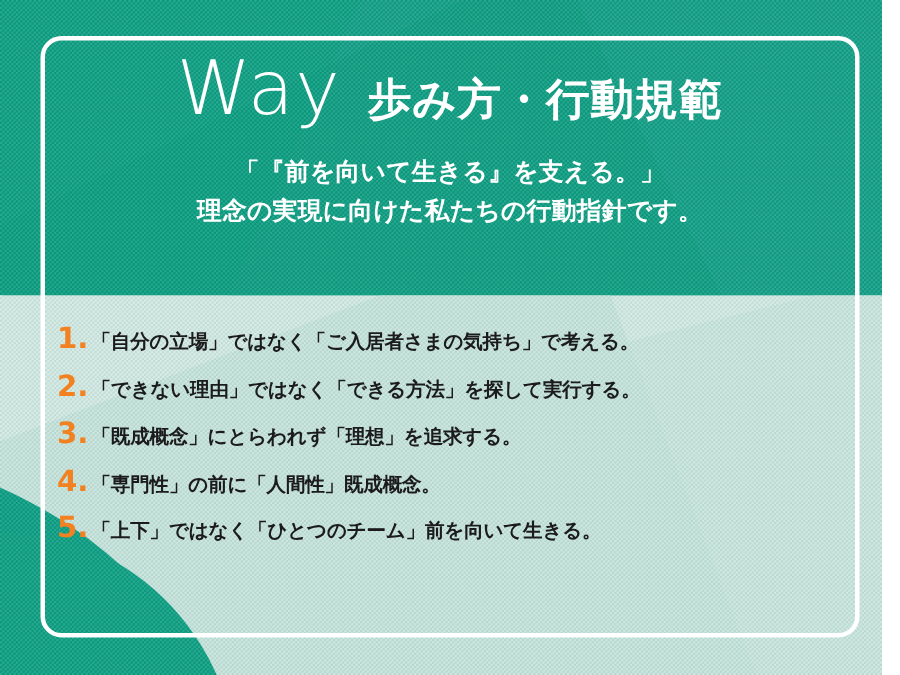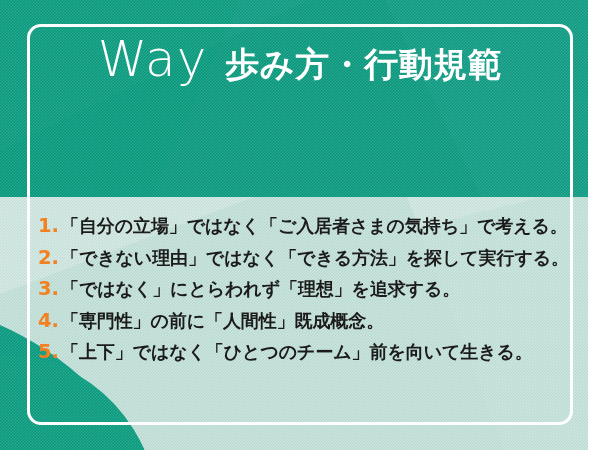--- a/index.html
+++ b/index.html
@@ -184,21 +184,21 @@
   }
   .title-en {
     color: #ffffff;
     font-size: 50px;
     font-weight: 300;
     letter-spacing: 1px;
     font-family: "DejaVu Sans", "Liberation Sans", sans-serif;
   }
   .title-ja {
     color: #ffffff;
-    font-size: 34px;
+    font-size: 29px;
     font-weight: 700;
     letter-spacing: .5px;
   }
 
   .lead {
     margin-top: 18px;
     color: #ffffff;
     font-size: 16.5px;
     font-weight: 700;
     line-height: 1.58;
@@ -224,21 +224,21 @@
   .num {
     color: #f28121;
     font-size: 19.5px;
     font-weight: 700;
     flex: 0 0 auto;
     margin-right: 2px;
     font-family: "DejaVu Sans", "Liberation Sans", sans-serif;
   }
   .txt {
     color: #1b1b1b;
-    font-size: 18px;
+    font-size: 13px;
     font-weight: 700;
     letter-spacing: -.1px;
     white-space: nowrap;
   }
 </style>
 </head>
 <body>
 
 <div class="poster">
 
@@ -256,34 +256,38 @@
   <div class="halftone"></div>
   <div class="halftone-dark"></div>
 
   <div class="frame"></div>
 
   <div class="header">
     <div class="title-row">
       <span class="title-en">Way</span>
       <span class="title-ja">歩み方・行動規範</span>
     </div>
+    <div class="lead">
+      <div>「『前を向いて生きる』を支える。」</div>
+      <div>理念の実現に向けた私たちの行動指針です。</div>
+    </div>
   </div>
 
   <div class="list">
     <div class="row">
       <span class="num">1.</span>
       <span class="txt">「自分の立場」ではなく「ご入居者さまの気持ち」で考える。</span>
     </div>
     <div class="row">
       <span class="num">2.</span>
       <span class="txt">「できない理由」ではなく「できる方法」を探して実行する。</span>
     </div>
     <div class="row">
       <span class="num">3.</span>
-      <span class="txt">「ではなく」にとらわれず「理想」を追求する。</span>
+      <span class="txt">「既成概念」にとらわれず「理想」を追求する。</span>
     </div>
     <div class="row">
       <span class="num">4.</span>
       <span class="txt">「専門性」の前に「人間性」既成概念。</span>
     </div>
     <div class="row">
       <span class="num">5.</span>
       <span class="txt">「上下」ではなく「ひとつのチーム」前を向いて生きる。</span>
     </div>
   </div>

